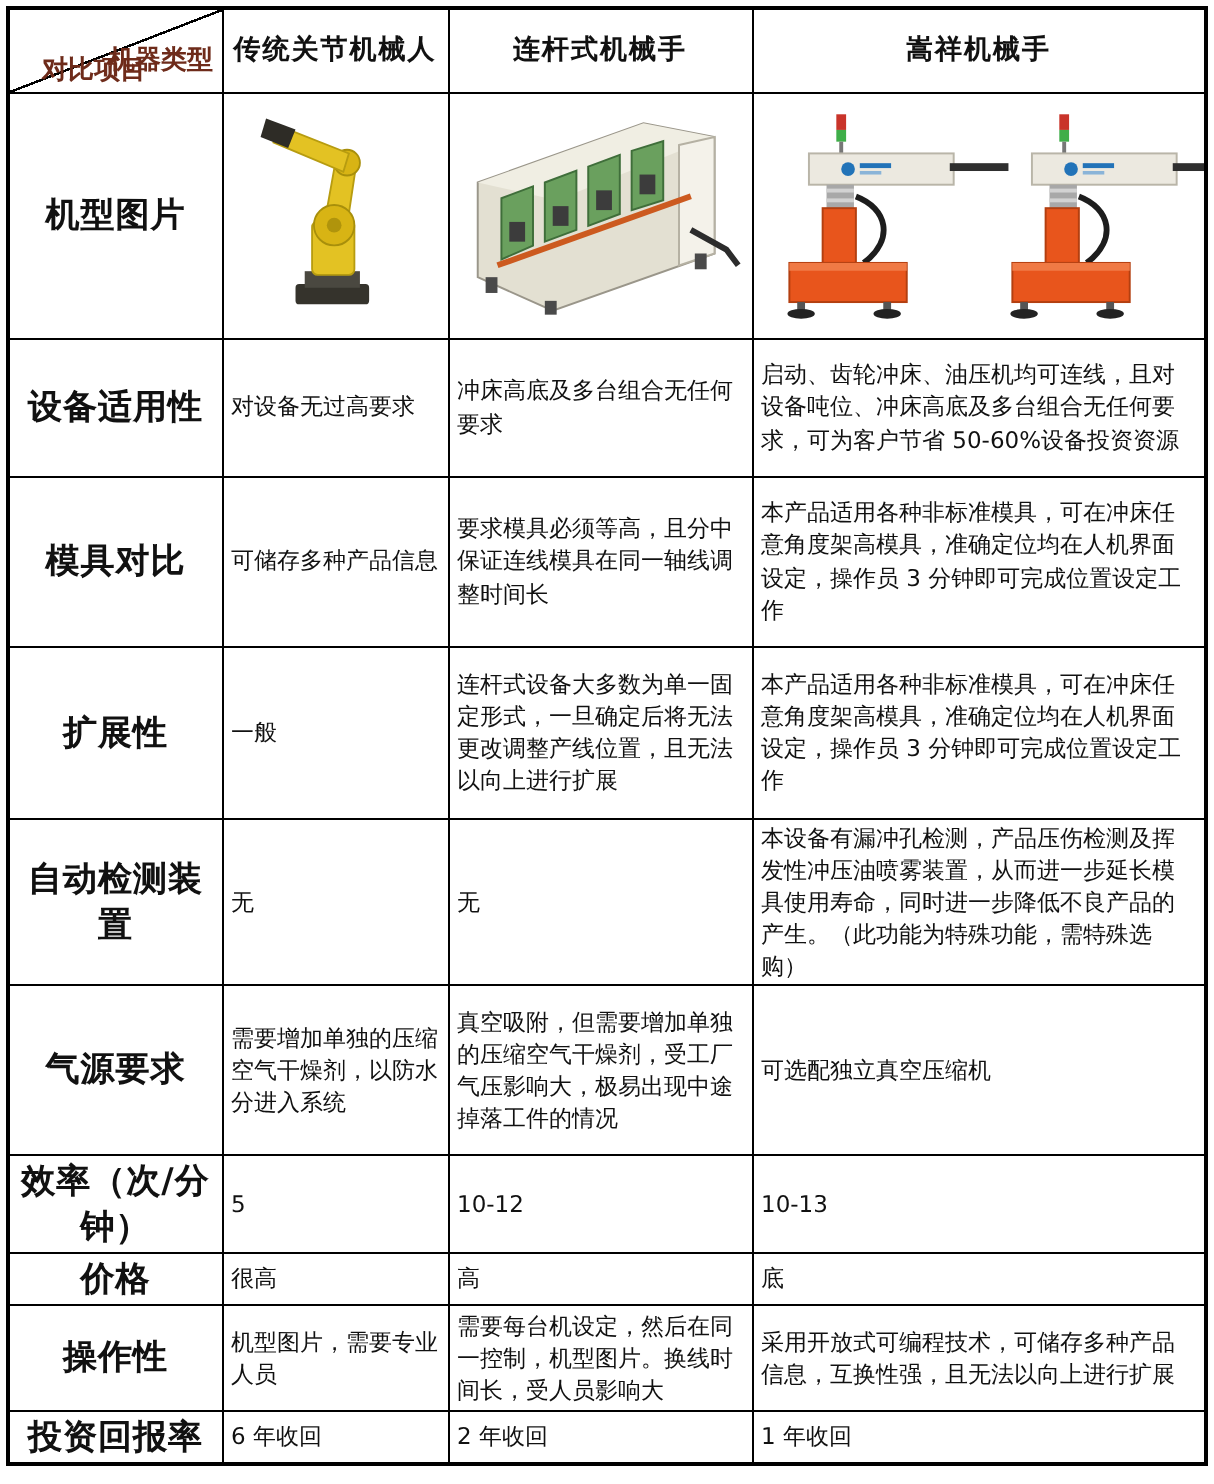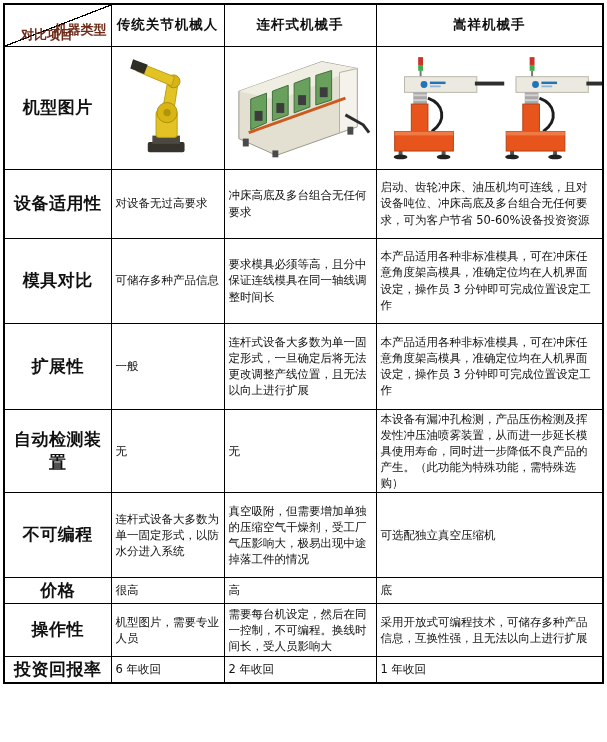--- a/index.html
+++ b/index.html
@@ -211,38 +211,44 @@
   </tr>
 
   <tr class="r-det">
     <th class="rowlabel">自动检测装置</th>
     <td class="c center">无</td>
     <td class="c center">无</td>
     <td class="c left">本设备有漏冲孔检测，产品压伤检测及挥发性冲压油喷雾装置，从而进一步延长模具使用寿命，同时进一步降低不良产品的产生。（此功能为特殊功能，需特殊选购）</td>
   </tr>
 
   <tr class="r-air">
-    <th class="rowlabel">不可编程</th>
-    <td class="c left">连杆式设备大多数为单一固定形式，以防水分进入系统</td>
+    <th class="rowlabel">气源要求</th>
+    <td class="c left">需要增加单独的压缩空气干燥剂，以防水分进入系统</td>
     <td class="c left">真空吸附，但需要增加单独的压缩空气干燥剂，受工厂气压影响大，极易出现中途掉落工件的情况</td>
     <td class="c center">可选配独立真空压缩机</td>
   </tr>
 
+  <tr class="r-eff">
+    <th class="rowlabel">效率（次/分钟）</th>
+    <td class="c center">5</td>
+    <td class="c center">10-12</td>
+    <td class="c center">10-13</td>
+  </tr>
 
   <tr class="r-price">
     <th class="rowlabel">价格</th>
     <td class="c center">很高</td>
     <td class="c center">高</td>
     <td class="c center">底</td>
   </tr>
 
   <tr class="r-oper">
     <th class="rowlabel">操作性</th>
     <td class="c left">机型图片，需要专业人员</td>
-    <td class="c left">需要每台机设定，然后在同一控制，不可编程。换线时间长，受人员影响大</td>
+    <td class="c left">需要每台机设定，然后在同一控制，机型图片。换线时间长，受人员影响大</td>
     <td class="c left">采用开放式可编程技术，可储存多种产品信息，互换性强，且无法以向上进行扩展</td>
   </tr>
 
 
 
   <tr class="r-roi">
     <th class="rowlabel">投资回报率</th>
     <td class="c center">6 年收回</td>
     <td class="c center">2 年收回</td>
     <td class="c center">1 年收回</td>

